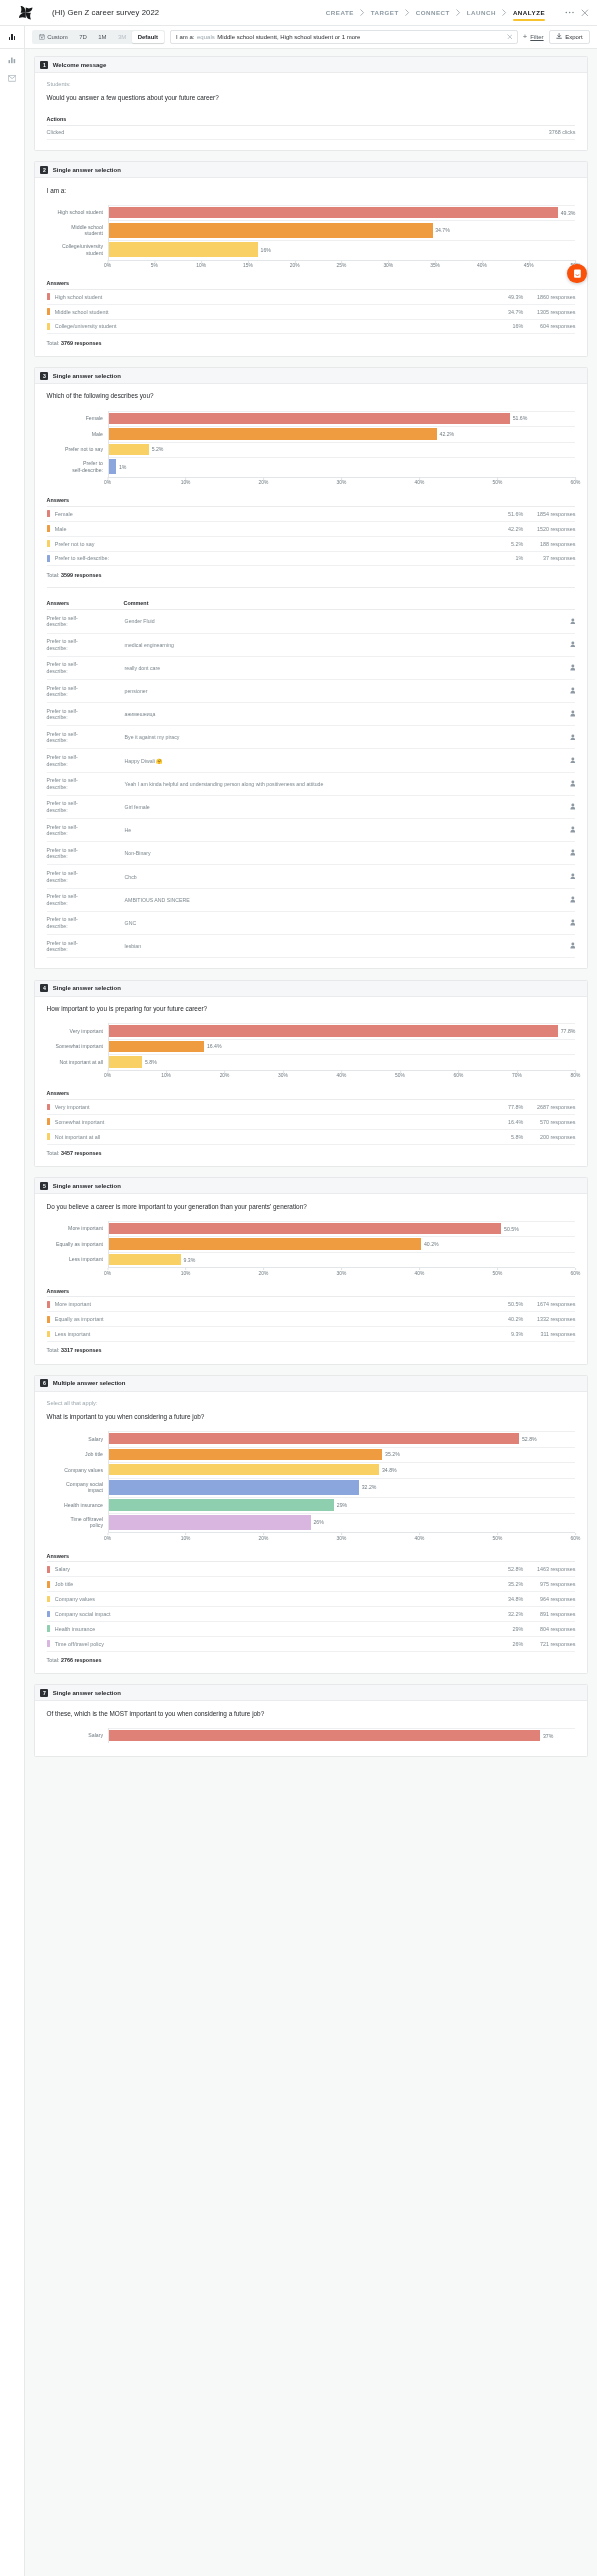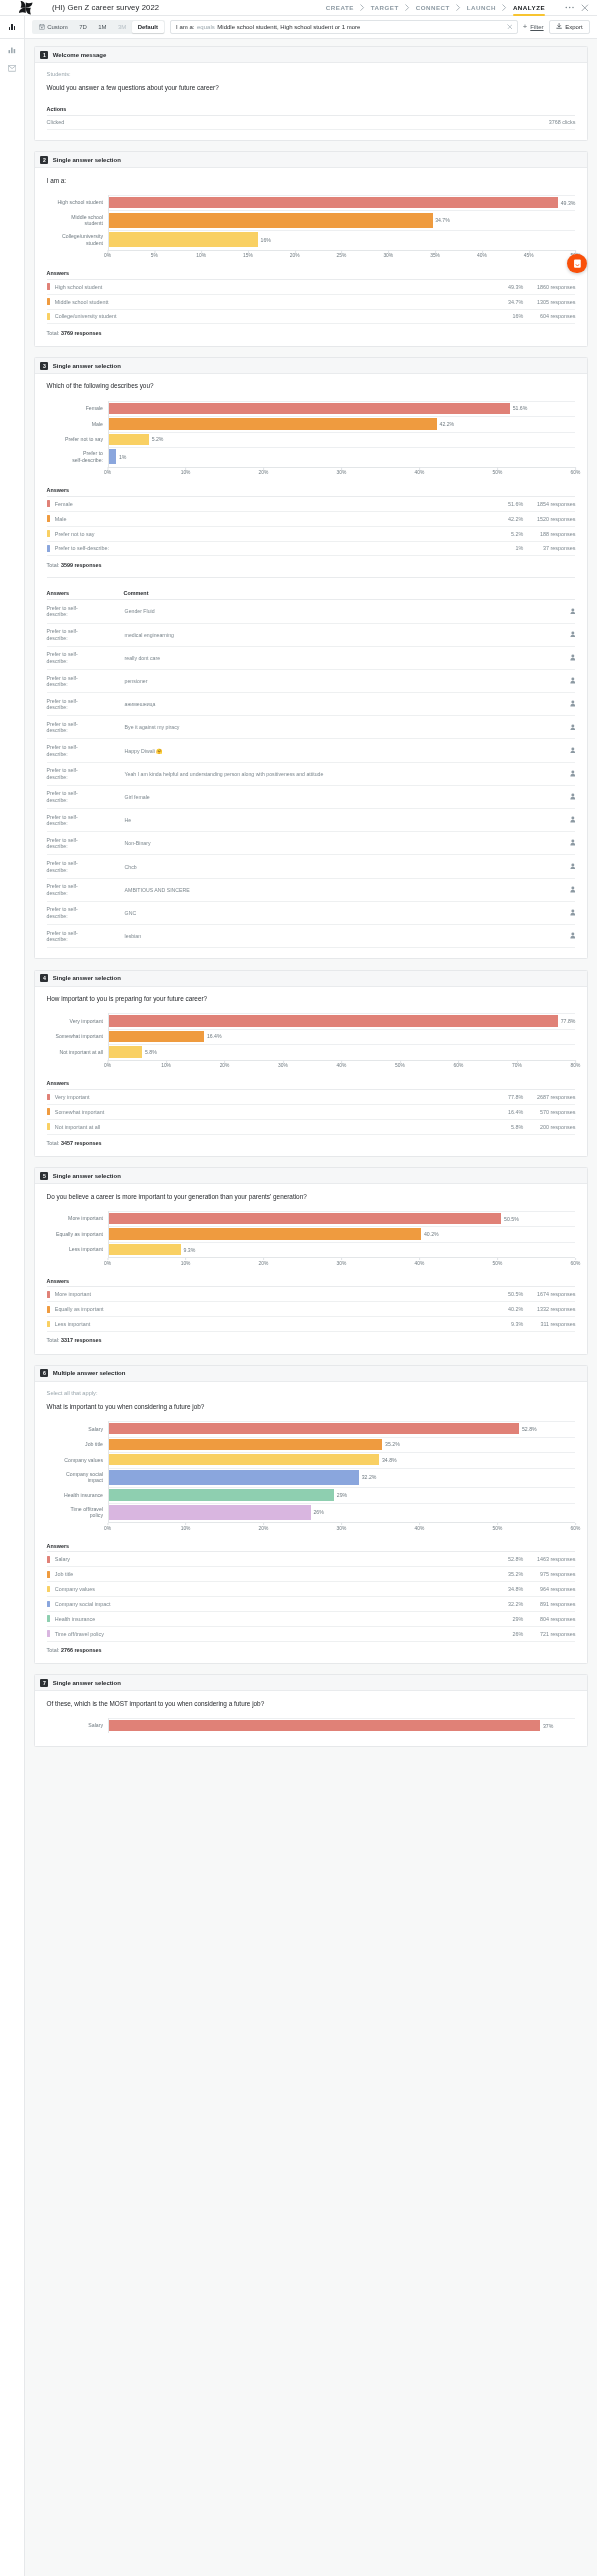--- a/index.html
+++ b/index.html
@@ -6,21 +6,21 @@
   html, body { background: #f7f8f8; }
   body {
     width: 597px;
     font-family: "Liberation Sans", sans-serif;
     color: #2b2f33;
     -webkit-font-smoothing: antialiased;
   }
 
   
   .topbar {
-    height: 16px;
+    height: 26px;
     background: #ffffff;
     display: flex;
     align-items: center;
     border-bottom: 0.5px solid #e6e8ea;
     position: relative;
   }
   .logo-wrap { width: 52px; display: flex; justify-content: center; align-items: center; }
   .logo { width: 17.5px; height: 17.5px; position: relative; }
   .logo svg { display: block; }
   .survey-title {

